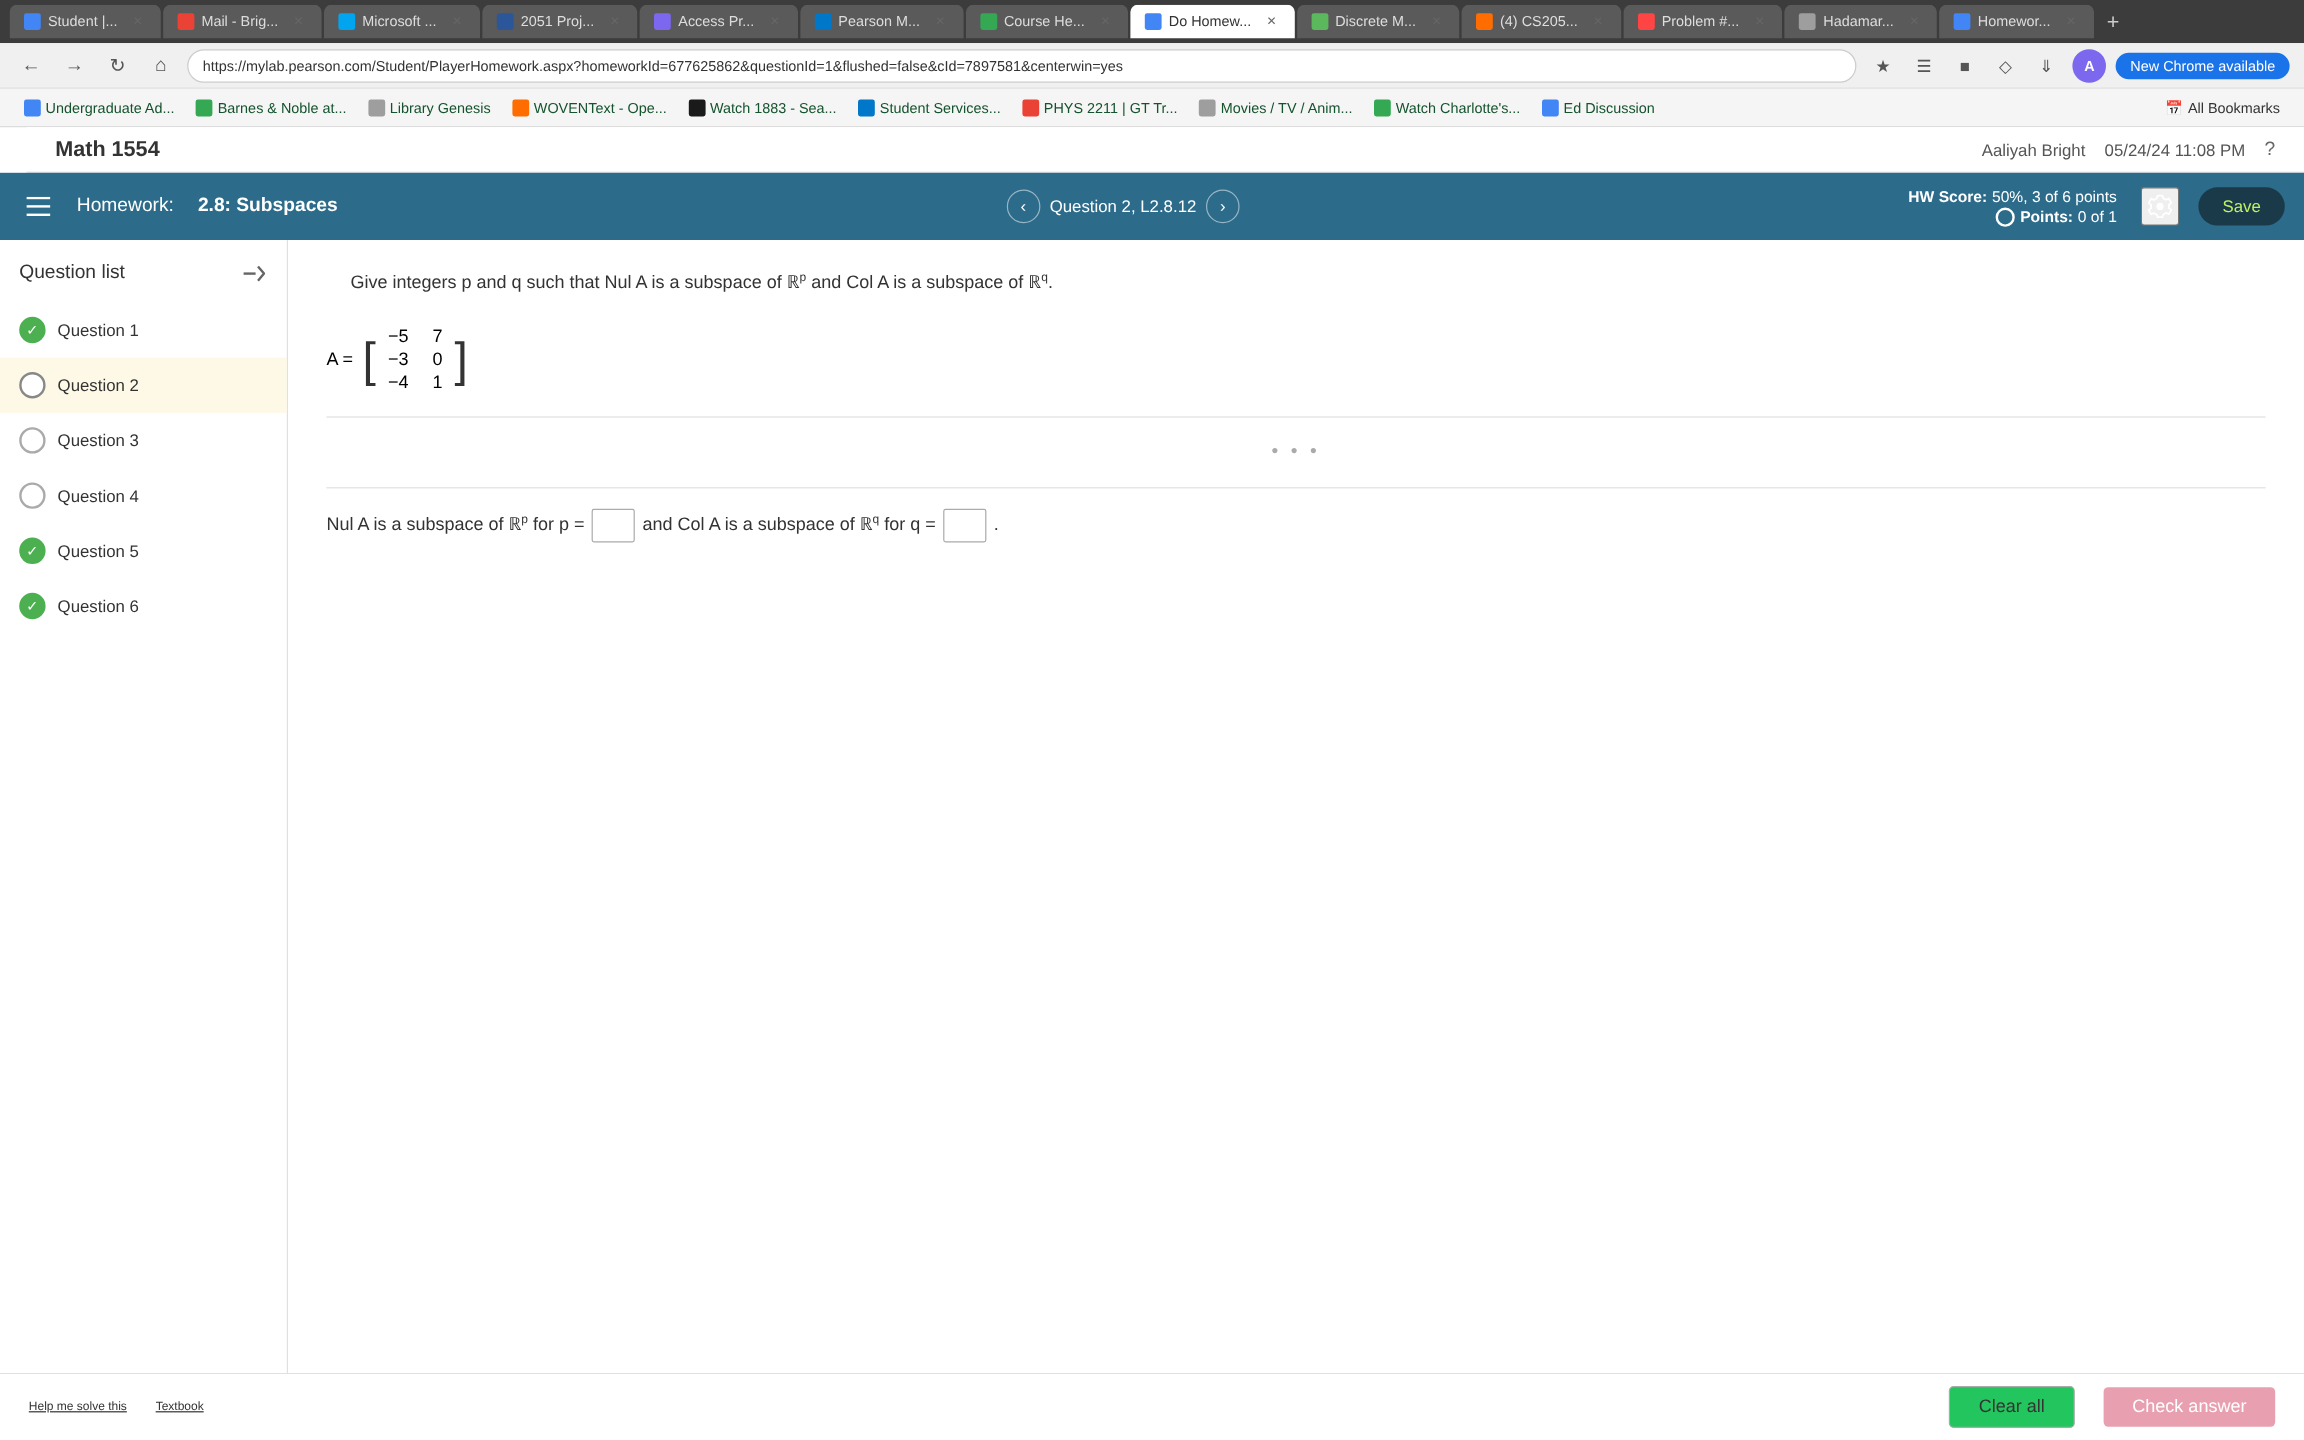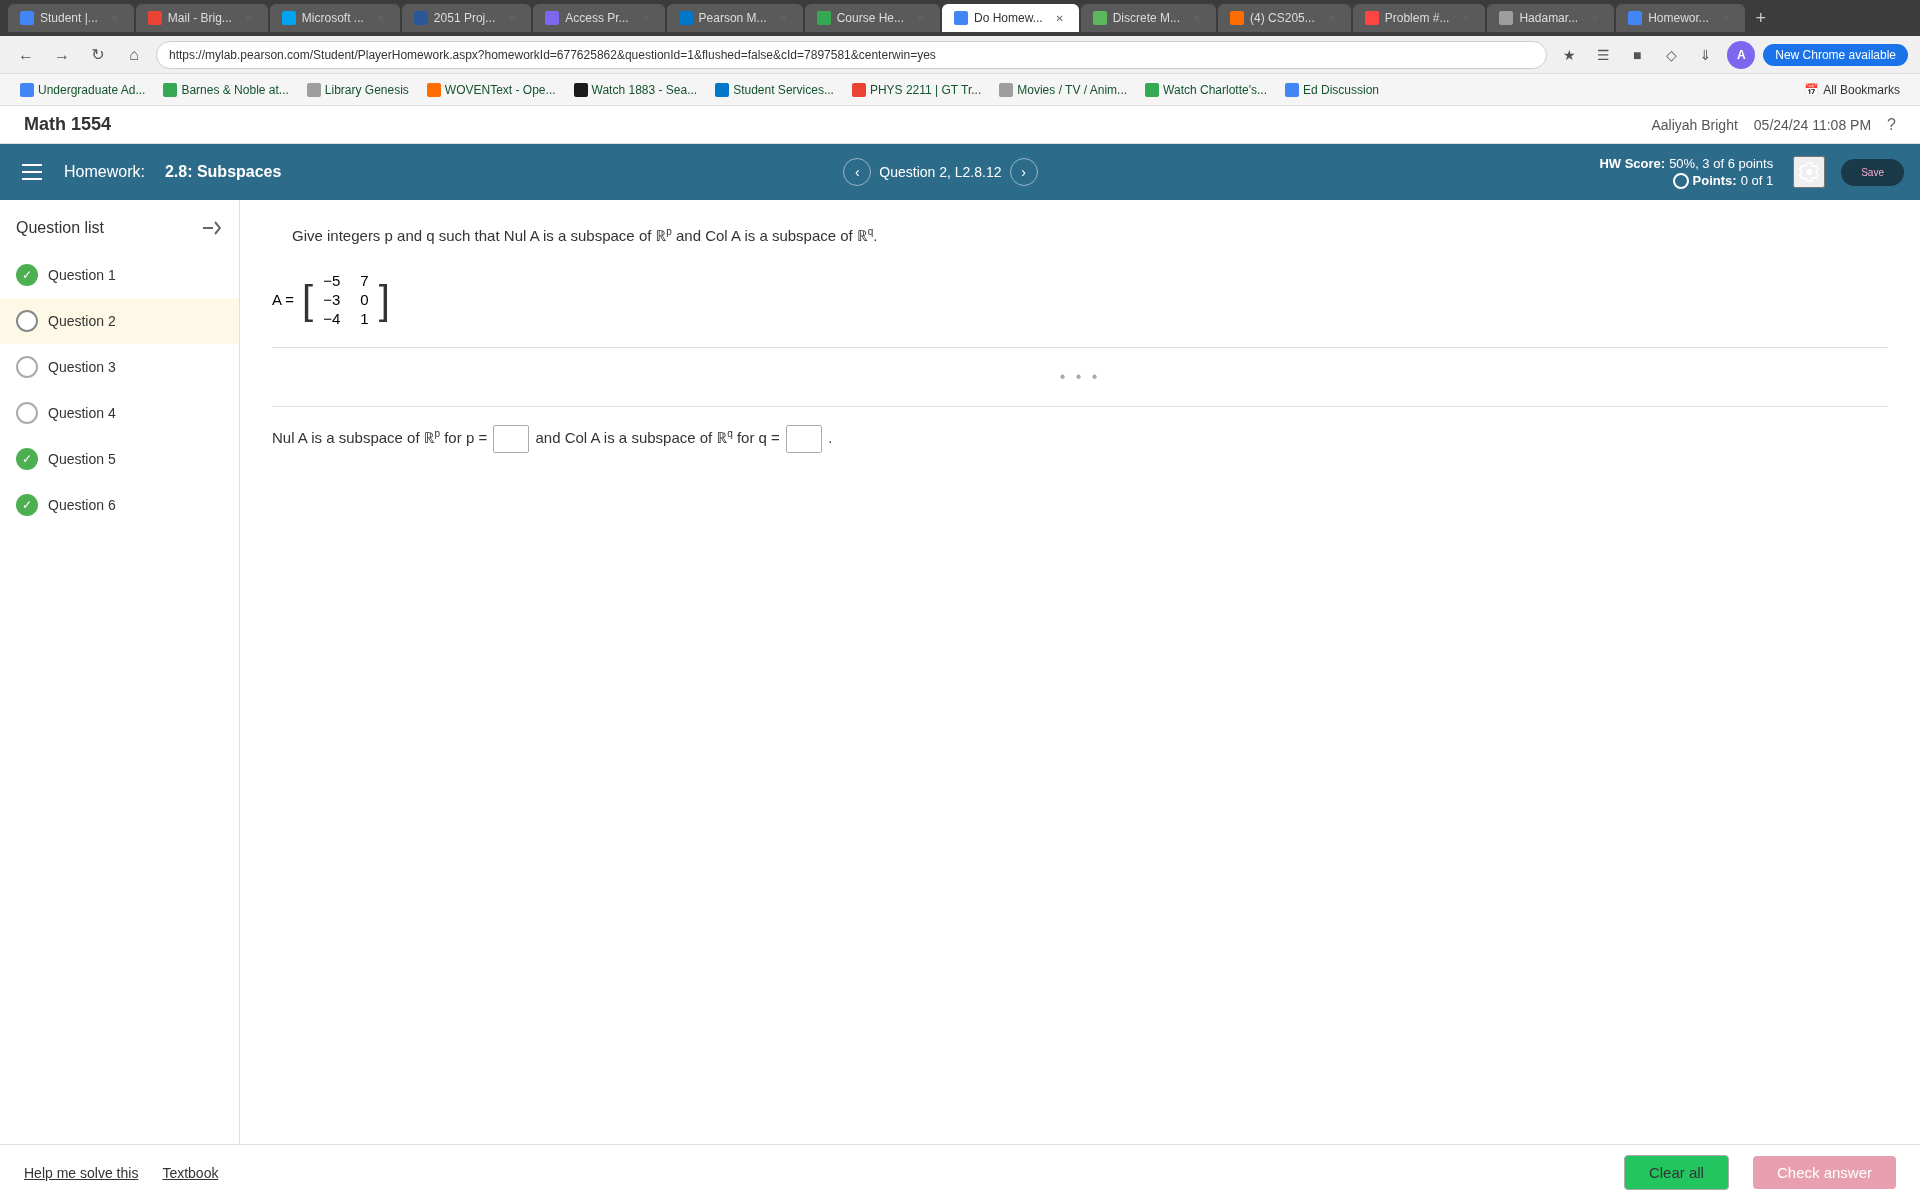--- a/index.html
+++ b/index.html
@@ -25,32 +25,32 @@
     .profile-avatar { width: 28px; height: 28px; border-radius: 50%; background: #7b68ee; display: flex; align-items: center; justify-content: center; color: #fff; font-size: 12px; font-weight: bold; }
 
     
     .bookmarks-bar { background: #f5f5f5; height: 32px; display: flex; align-items: center; padding: 0 12px; gap: 2px; border-bottom: 1px solid #ddd; overflow: hidden; }
     .bookmark-item { display: flex; align-items: center; gap: 4px; padding: 2px 8px; border-radius: 4px; cursor: pointer; font-size: 12px; color: #14532d; white-space: nowrap; }
     .bookmark-favicon { width: 14px; height: 14px; border-radius: 2px; flex-shrink: 0; }
     .bookmarks-spacer { flex: 1; }
     .all-bookmarks { display: flex; align-items: center; gap: 4px; padding: 2px 8px; border-radius: 4px; cursor: pointer; font-size: 12px; color: #333; }
 
     
-    .page-header { display: flex; align-items: center; justify-content: space-between; padding: 8px 24px; border-bottom: 1px solid #e0e0e0; background: #fff; }
+    .page-header { display: flex; align-items: center; justify-content: space-between; padding: 8px 24px; border-bottom: 1px solid #e0e0e0; background: #fff; margin-left: 22px; }
     .page-title { font-size: 18px; font-weight: bold; color: #333; }
     .header-right { display: flex; align-items: center; gap: 16px; color: #555; font-size: 14px; }
 
     
     .hw-toolbar { background: #2d6b8a; color: #fff; height: 56px; display: flex; align-items: center; padding: 0 16px; gap: 16px; }
     .hw-menu-btn { width: 32px; height: 32px; display: flex; align-items: center; justify-content: center; cursor: pointer; }
     .hw-nav { display: flex; align-items: center; gap: 8px; margin-left: auto; }
     .hw-nav-btn { width: 28px; height: 28px; border: 1px solid rgba(255,255,255,0.5); border-radius: 50%; display: flex; align-items: center; justify-content: center; cursor: pointer; color: #fff; background: transparent; font-size: 14px; }
     .hw-score-circle { width: 16px; height: 16px; border-radius: 50%; border: 2px solid #fff; background: transparent; }
     .hw-settings-btn { width: 32px; height: 32px; display: flex; align-items: center; justify-content: center; cursor: pointer; margin-left: 12px; }
-    .hw-save-btn { background: #1a3a4a; color: #f9a8d4; border: none; border-radius: 16px; padding: 8px 20px; font-size: 10px; cursor: pointer; margin-left: 8px; }
+    .hw-save-btn { background: #1a3a4a; color: #bef264; border: none; border-radius: 16px; padding: 8px 20px; font-size: 14px; cursor: pointer; margin-left: 8px; }
 
     
     .main-layout { display: flex; height: calc(1200px - 36px - 38px - 32px - 56px - 56px); }
 
     
     .sidebar { width: 240px; border-right: 1px solid #e0e0e0; background: #fff; padding: 16px 0; flex-shrink: 0; }
     .sidebar-header { display: flex; align-items: center; justify-content: space-between; padding: 0 16px 12px; }
     .sidebar-title { font-size: 16px; font-weight: normal; color: #333; }
     .sidebar-collapse-btn { width: 24px; height: 24px; display: flex; align-items: center; justify-content: center; cursor: pointer; color: #666; }
     .question-item { display: flex; align-items: center; gap: 10px; padding: 12px 16px; cursor: pointer; font-size: 14px; color: #333; }
@@ -64,21 +64,21 @@
     .question-content { flex: 1; padding: 24px 32px; overflow-y: auto; }
     .question-text { font-size: 15px; color: #333; line-height: 1.6; margin-bottom: 20px; margin-left: 20px; }
     .matrix-container { margin: 16px 0; display: flex; align-items: center; gap: 8px; font-size: 15px; }
     .answer-line { font-size: 15px; color: #333; line-height: 2; margin-top: 16px; }
     .answer-input { width: 36px; height: 28px; border: 1px solid #aaa; border-radius: 2px; text-align: center; font-size: 14px; display: inline-block; vertical-align: middle; margin: 0 2px; }
     .divider { border: none; border-top: 1px solid #e0e0e0; margin: 16px 0; }
     .dots-handle { text-align: center; color: #aaa; font-size: 16px; letter-spacing: 3px; cursor: pointer; padding: 4px 0; }
 
     
     .bottom-bar { position: fixed; bottom: 0; left: 0; right: 0; height: 56px; background: #fff; border-top: 1px solid #e0e0e0; display: flex; align-items: center; padding: 0 24px; gap: 24px; }
-    .bottom-link { font-size: 14px; color: #333; cursor: pointer; text-decoration: underline; }
+    .bottom-link { font-size: 10px; color: #333; cursor: pointer; text-decoration: underline; }
     .bottom-spacer { flex: 1; }
     .clear-all-btn { background: #22c55e; color: #333; border: 1px solid #aaa; border-radius: 4px; padding: 8px 24px; font-size: 15px; cursor: pointer; }
     .check-answer-btn { background: #e8a0b0; color: #fff; border: none; border-radius: 4px; padding: 8px 24px; font-size: 15px; cursor: pointer; }
 
     
     .fav-blue { background: #4285f4; }
     .fav-red { background: #ea4335; }
     .fav-green { background: #34a853; }
     .fav-purple { background: #7b68ee; }
     .fav-orange { background: #ff6d00; }

